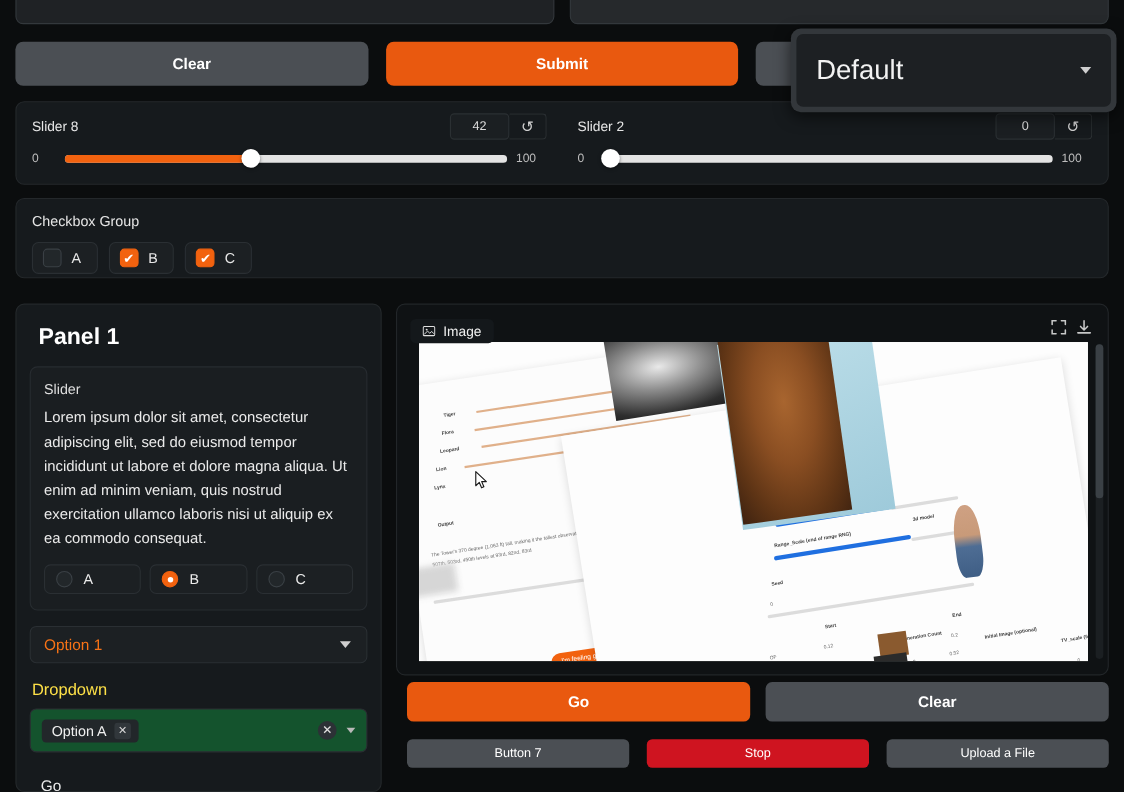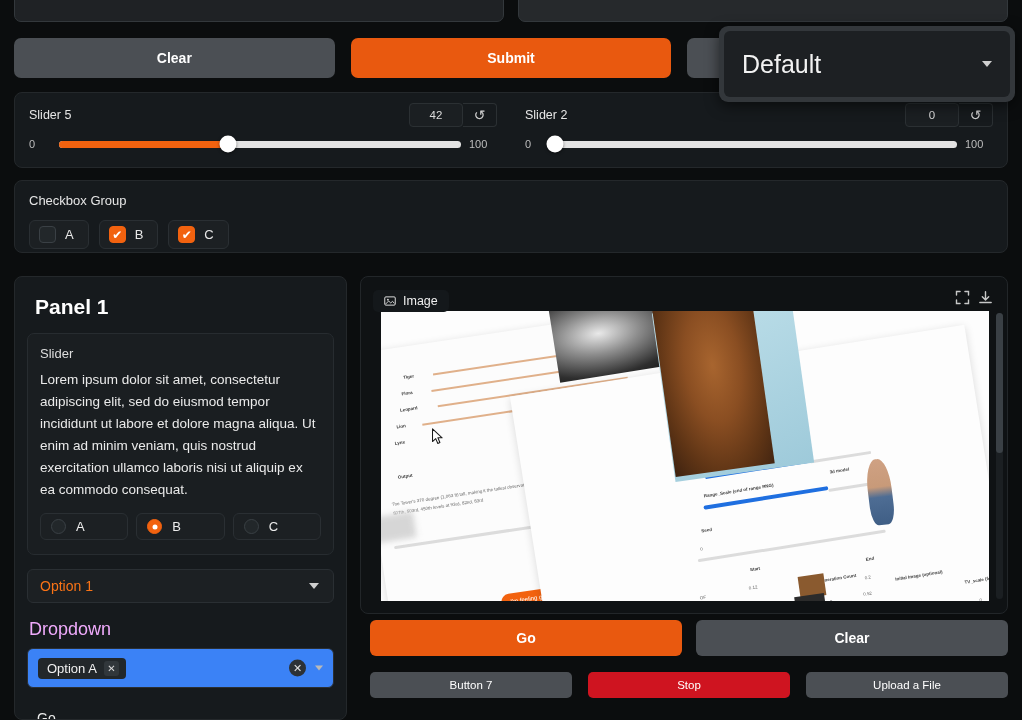--- a/index.html
+++ b/index.html
@@ -186,23 +186,23 @@
   }
   .sel-text { font-size: 14px; color: #f97316; }
   .sel-caret {
     position: absolute; right: 14px; top: 50%;
     transform: translateY(-50%);
     width: 0; height: 0;
     border-left: 5px solid transparent;
     border-right: 5px solid transparent;
     border-top: 6px solid #cfcfcf;
   }
-  .field-label { font-size: 18px; color: #f0abfc; margin: 16px 0 8px 2px; }
+  .field-label { font-size: 15px; color: #fde047; margin: 16px 0 8px 2px; }
   .multiselect {
-    height: 40px; background: #3b82f6;
+    height: 40px; background: #14532d;
     border: 1px solid #2a2f33; border-radius: 6px;
     display: flex; align-items: center; padding: 0 10px;
     position: relative; cursor: text;
   }
   .tag {
     display: flex; align-items: center; gap: 7px;
     background: #22272a; border-radius: 4px;
     padding: 3px 7px 3px 9px;
     font-size: 13px; color: #f0f0f0;
   }
@@ -352,21 +352,21 @@
     <div class="dd-overlay-inner">
       <span class="dd-overlay-text">Default</span>
       <span class="dd-overlay-caret"></span>
     </div>
   </div>
 
   <div class="sliders-card">
 
     <div class="slider-block">
       <div class="slider-head">
-        <span class="slider-label">Slider 5</span>
+        <span class="slider-label">Slider 8</span>
         <div class="slider-numbox">42</div>
         <div class="slider-reset">↺</div>
       </div>
       <div class="slider-track-row">
         <span class="slider-minmax">0</span>
         <div class="slider-track">
           <div class="slider-fill" id="s1fill" style="width: 42%;"></div>
           <div class="slider-knob" id="s1knob" style="left: 42%;"></div>
         </div>
         <span class="slider-minmax r">100</span>

